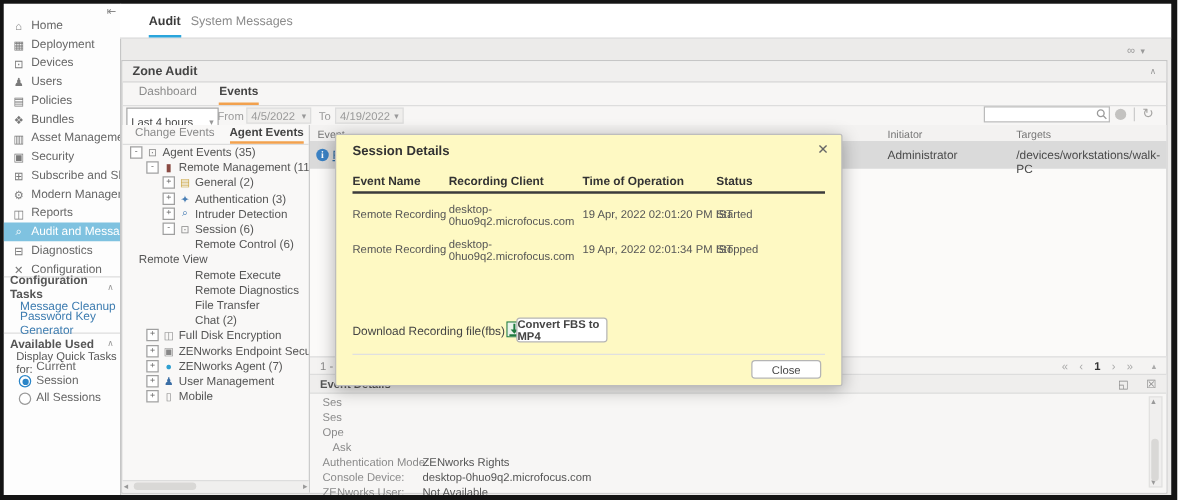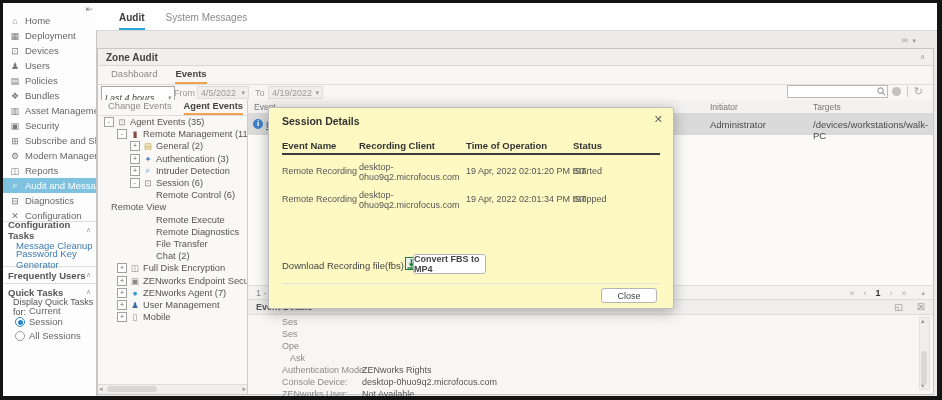--- a/index.html
+++ b/index.html
@@ -21,37 +21,37 @@
   .sec-head .chev{color:#999;font-size:7px;font-weight:normal;}
   .side-link{height:14px;display:flex;align-items:center;padding-left:13px;font-size:9.5px;color:#3d7cb0;}
   .qt-label{height:13px;display:flex;align-items:center;padding-left:10px;font-size:9px;color:#555;}
   .qt-opt{height:14px;display:flex;align-items:flex-end;padding-left:12px;font-size:9.5px;color:#666;gap:4px;}
   .radio{width:8px;height:8px;border:1px solid #9a9a9a;border-radius:50%;background:#fff;position:relative;flex:0 0 8px;}
   .radio.sel{border-color:#2a85c8;}
   .radio.sel::after{content:"";position:absolute;inset:1.5px;background:#2a85c8;border-radius:50%;}
 
   
   .topbar{position:absolute;left:93px;top:0;width:841px;height:28px;background:#ffffff;border-bottom:1px solid #d8d8d8;
-          display:flex;align-items:flex-end;padding-left:23px;gap:21px;box-sizing:border-box;}
+          display:flex;align-items:flex-end;padding-left:23px;gap:8px;box-sizing:border-box;}
   .top-tab{font-size:10px;color:#8b8b8b;padding-bottom:5px;border-bottom:2px solid transparent;}
   .top-tab.active{color:#3c3c3c;font-weight:bold;border-bottom:2px solid #2aa5dc;}
   .view-switch{position:absolute;right:20px;top:32px;font-size:9px;color:#9a9a9a;letter-spacing:1px;}
 
   
   .zone{position:absolute;left:94px;top:45px;width:837px;height:347px;background:#f7f6f5;border:1px solid #c6c6c6;box-sizing:border-box;}
   .zhead{position:absolute;left:0;top:0;right:0;height:16px;background:#f0efee;border-bottom:1px solid #d8d8d8;
          display:flex;align-items:center;justify-content:space-between;padding:0 8px;}
   .zhead .ztitle{font-size:10px;font-weight:bold;color:#444;}
   .zhead .chev{font-size:7px;color:#999;}
   .ztabs{position:absolute;left:0;top:16px;right:0;height:19px;border-bottom:1px solid #ddd;display:flex;align-items:flex-end;gap:18px;padding-left:13px;}
   .ztab{font-size:9.5px;color:#8b8b8b;padding-bottom:3px;border-bottom:2px solid transparent;}
   .ztab.active{color:#444;font-weight:bold;border-bottom:2px solid #f2a14e;}
   .filters{position:absolute;left:0;top:35px;right:0;height:16px;}
   .selbox{position:absolute;left:3px;top:2px;width:66px;height:13px;background:#fff;border:1px solid #a8a8a8;
-          font-size:9px;color:#444;display:flex;align-items:center;justify-content:space-between;padding:4px 3px;font-style:italic;}
+          font-size:9px;color:#444;display:flex;align-items:center;justify-content:space-between;padding:4px 3px;}
   .flabel{position:absolute;top:4px;font-size:9px;color:#999;}
   .datebox{position:absolute;top:2px;height:13px;background:#efeeec;border:1px solid #ddd;font-size:9px;color:#9a9a9a;
            display:flex;align-items:center;justify-content:space-between;padding:0 3px;box-sizing:border-box;}
   .caret{font-size:7px;color:#999;}
   .searchwrap{position:absolute;right:10px;top:1px;display:flex;align-items:center;gap:6px;}
   .search{width:84px;height:11px;border:1px solid #bbb;background:#fff;font-size:9px;padding:0 12px 0 3px;}
   .mag{margin-left:-17px;}
   .circle-btn{width:9px;height:9px;border-radius:50%;background:#c3c2c0;}
   .vdiv{width:1px;height:11px;background:#ccc;}
   .refresh{font-size:11px;color:#a5a4a2;line-height:9px;}
@@ -86,21 +86,21 @@
   .pager{display:flex;align-items:center;gap:9px;color:#aaa;}
   .pager .pg{color:#333;font-weight:bold;}
   .pager .extra{margin-left:6px;font-size:7px;}
 
   
   .details{position:absolute;left:0;top:200px;right:0;bottom:0;background:#f7f6f5;}
   .dhead{position:absolute;left:0;top:0;right:0;height:14px;background:#efeeed;border-bottom:1px solid #ddd;
          display:flex;align-items:center;justify-content:space-between;padding:0 8px;}
   .dhead .dtitle{font-size:9px;font-weight:bold;color:#555;}
   .dhead .hic{display:flex;gap:14px;color:#8a8a8a;font-size:9px;}
-  .dfield{position:absolute;font-size:9px;color:#8a8a8a;white-space:nowrap;margin-left:24px;}
+  .dfield{position:absolute;font-size:9px;color:#8a8a8a;white-space:nowrap;}
   .dfield b{position:absolute;left:80px;font-weight:normal;color:#555;}
   .vscroll{position:absolute;right:3px;top:17px;bottom:4px;width:9px;background:#f0efee;border:1px solid #e2e1e0;}
   .vthumb{position:absolute;left:1px;top:33px;width:6px;height:34px;background:#d9d8d6;border-radius:3px;}
   .vscroll .ua{position:absolute;top:-1px;left:1px;font-size:7px;color:#999;}
   .vscroll .da{position:absolute;bottom:-1px;left:1px;font-size:7px;color:#999;}
 
   
   .dialog{position:absolute;left:265px;top:104px;width:404px;height:200px;background:#fef9c3;border:1px solid #bdbdbd;
           box-shadow:0 3px 14px rgba(0,0,0,.3);border-radius:2px;}
   .dlg-title{position:absolute;left:13px;top:7px;font-size:10.5px;font-weight:bold;color:#333;}
@@ -187,25 +187,21 @@
           </div>
         </nav>
     <div class="side-secs" id="side-secs">
           <div class="sec-head">
             <span>Configuration Tasks</span>
             <span class="chev">∧</span>
           </div>
           <div class="side-link">Message Cleanup</div>
           <div class="side-link">Password Key Generator</div>
           <div class="sec-head">
-            <span>Frequently Users</span>
-            <span class="chev">∧</span>
-          </div>
-          <div class="sec-head">
-            <span>Quick Tasks</span>
+            <span>Available Used</span>
             <span class="chev">∧</span>
           </div>
           <div class="qt-label">Display Quick Tasks for:</div>
           <div class="qt-opt">
             <span class="radio sel"></span>
             <span>Current Session</span>
           </div>
           <div class="qt-opt">
             <span class="radio"></span>
             <span>All Sessions</span>

